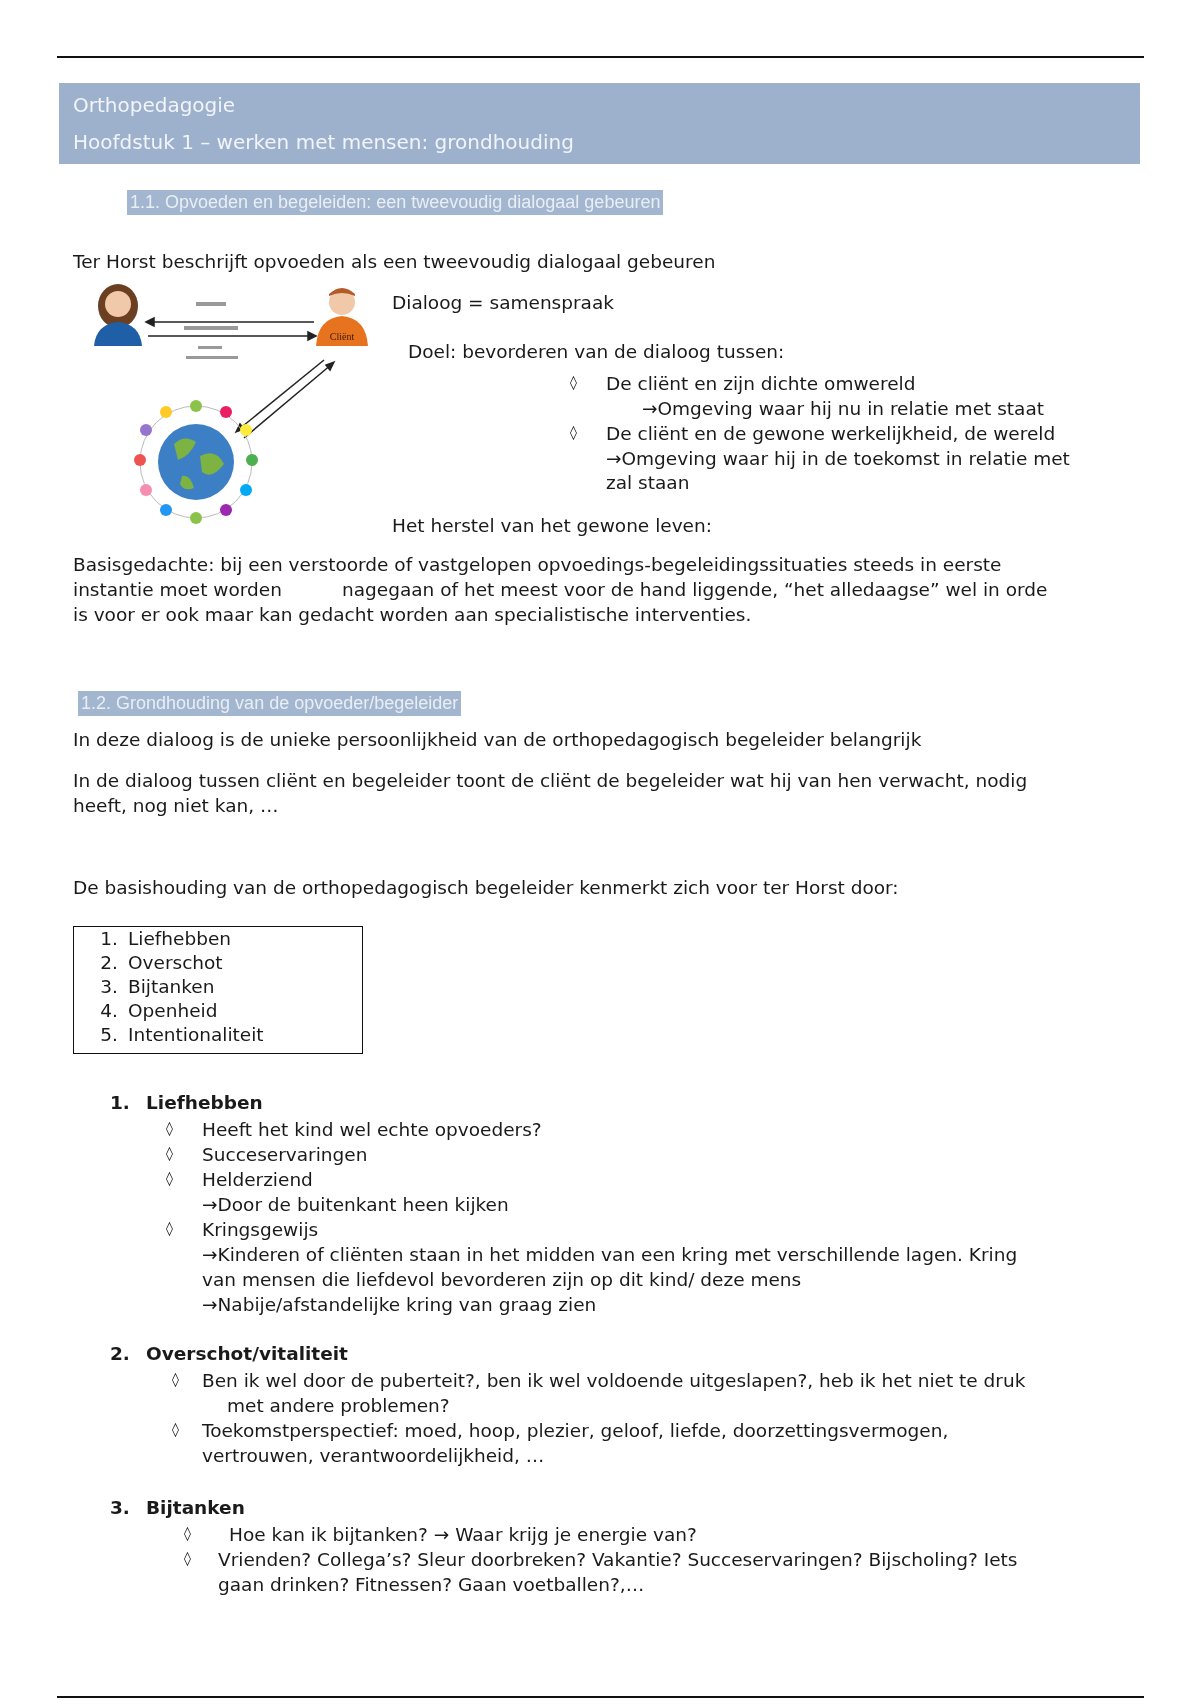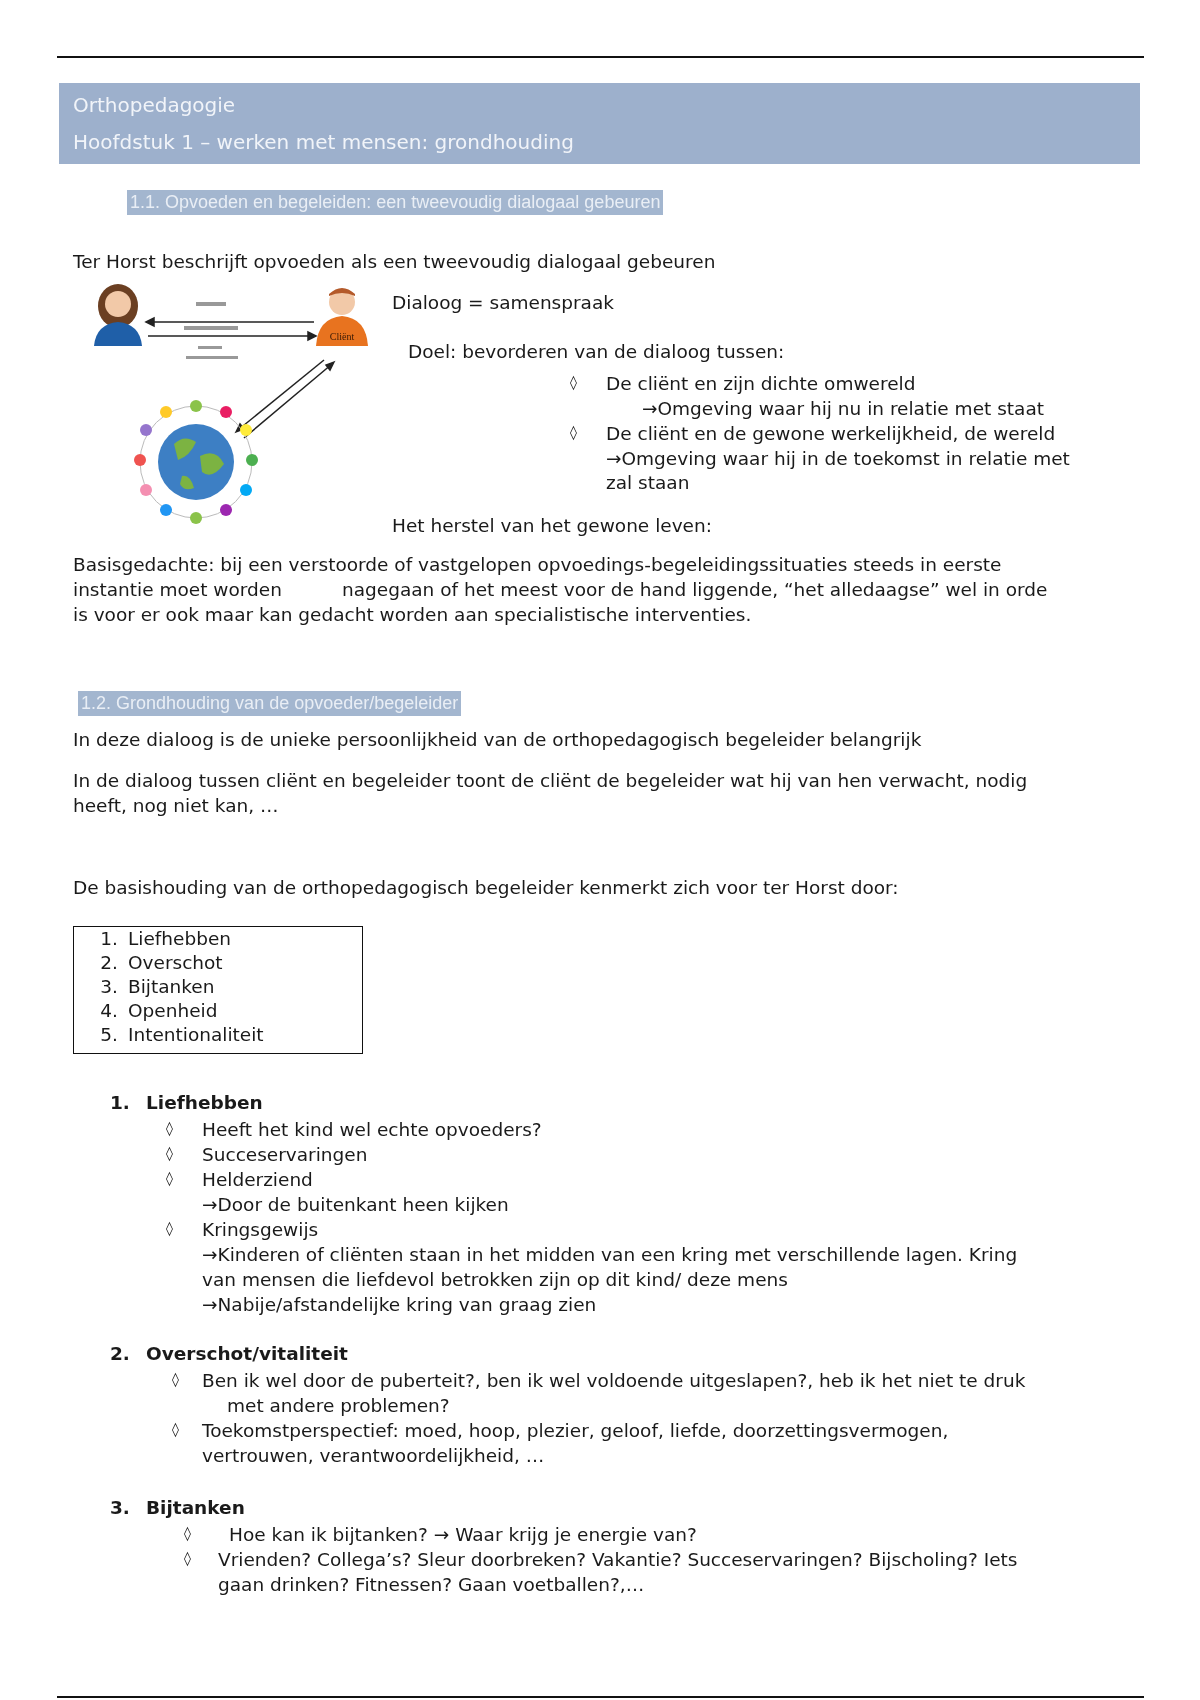--- a/index.html
+++ b/index.html
@@ -137,21 +137,21 @@
 <span class="bullet" style="left:166px; top:1120px;">◊</span>
 <div class="txt" style="left:202px; top:1117px;">Heeft het kind wel echte opvoeders?</div>
 <span class="bullet" style="left:166px; top:1145px;">◊</span>
 <div class="txt" style="left:202px; top:1142px;">Succeservaringen</div>
 <span class="bullet" style="left:166px; top:1170px;">◊</span>
 <div class="txt" style="left:202px; top:1167px;">Helderziend</div>
 <div class="txt" style="left:202px; top:1192px;">→Door de buitenkant heen kijken</div>
 <span class="bullet" style="left:166px; top:1220px;">◊</span>
 <div class="txt" style="left:202px; top:1217px;">Kringsgewijs</div>
 <div class="txt" style="left:202px; top:1242px;">→Kinderen of cliënten staan in het midden van een kring met verschillende lagen. Kring</div>
-<div class="txt" style="left:202px; top:1267px;">van mensen die liefdevol betrokken zijn op dit kind/ deze mens</div>
+<div class="txt" style="left:202px; top:1267px;">van mensen die liefdevol bevorderen zijn op dit kind/ deze mens</div>
 <div class="txt" style="left:202px; top:1292px;">→Nabije/afstandelijke kring van graag zien</div>
 
 <div class="sec-title" style="left:110px; top:1343px;"><span class="n">2.</span><span>Overschot/vitaliteit</span></div>
 <span class="bullet" style="left:172px; top:1371px;">◊</span>
 <div class="txt" style="left:202px; top:1368px;">Ben ik wel door de puberteit?, ben ik wel voldoende uitgeslapen?, heb ik het niet te druk</div>
 <div class="txt" style="left:202px; top:1393px;margin-left:25px;">met andere problemen?</div>
 <span class="bullet" style="left:172px; top:1421px;">◊</span>
 <div class="txt" style="left:202px; top:1418px;text-align:right;">Toekomstperspectief: moed, hoop, plezier, geloof, liefde, doorzettingsvermogen,</div>
 <div class="txt" style="left:202px; top:1443px;">vertrouwen, verantwoordelijkheid, …</div>
 

